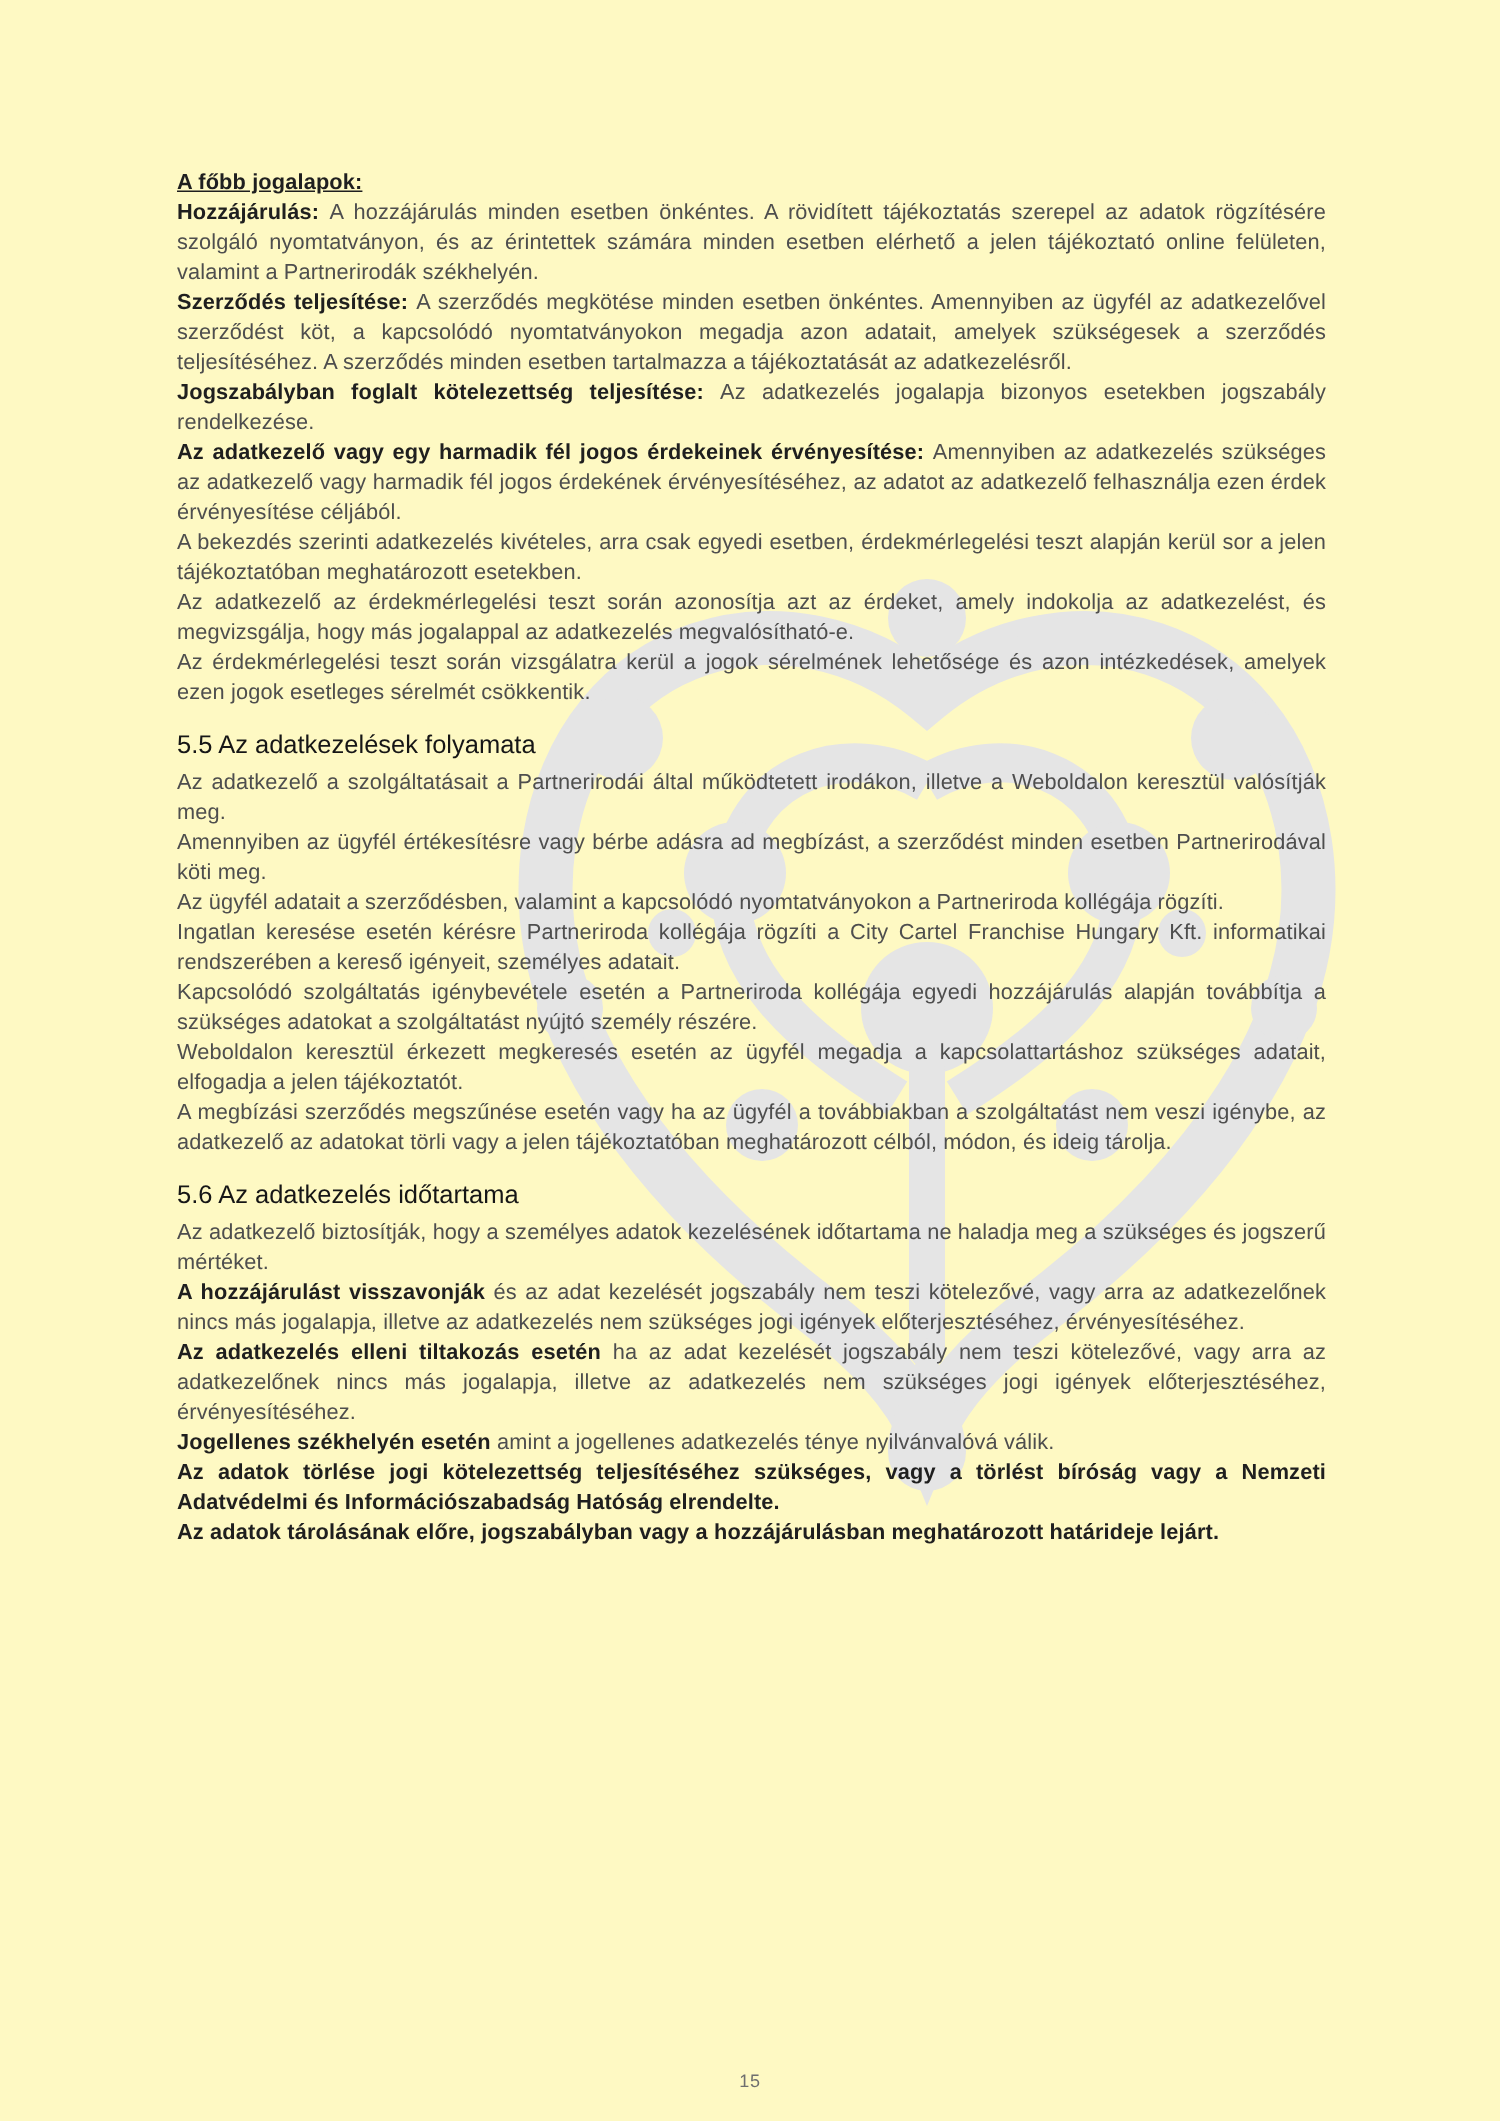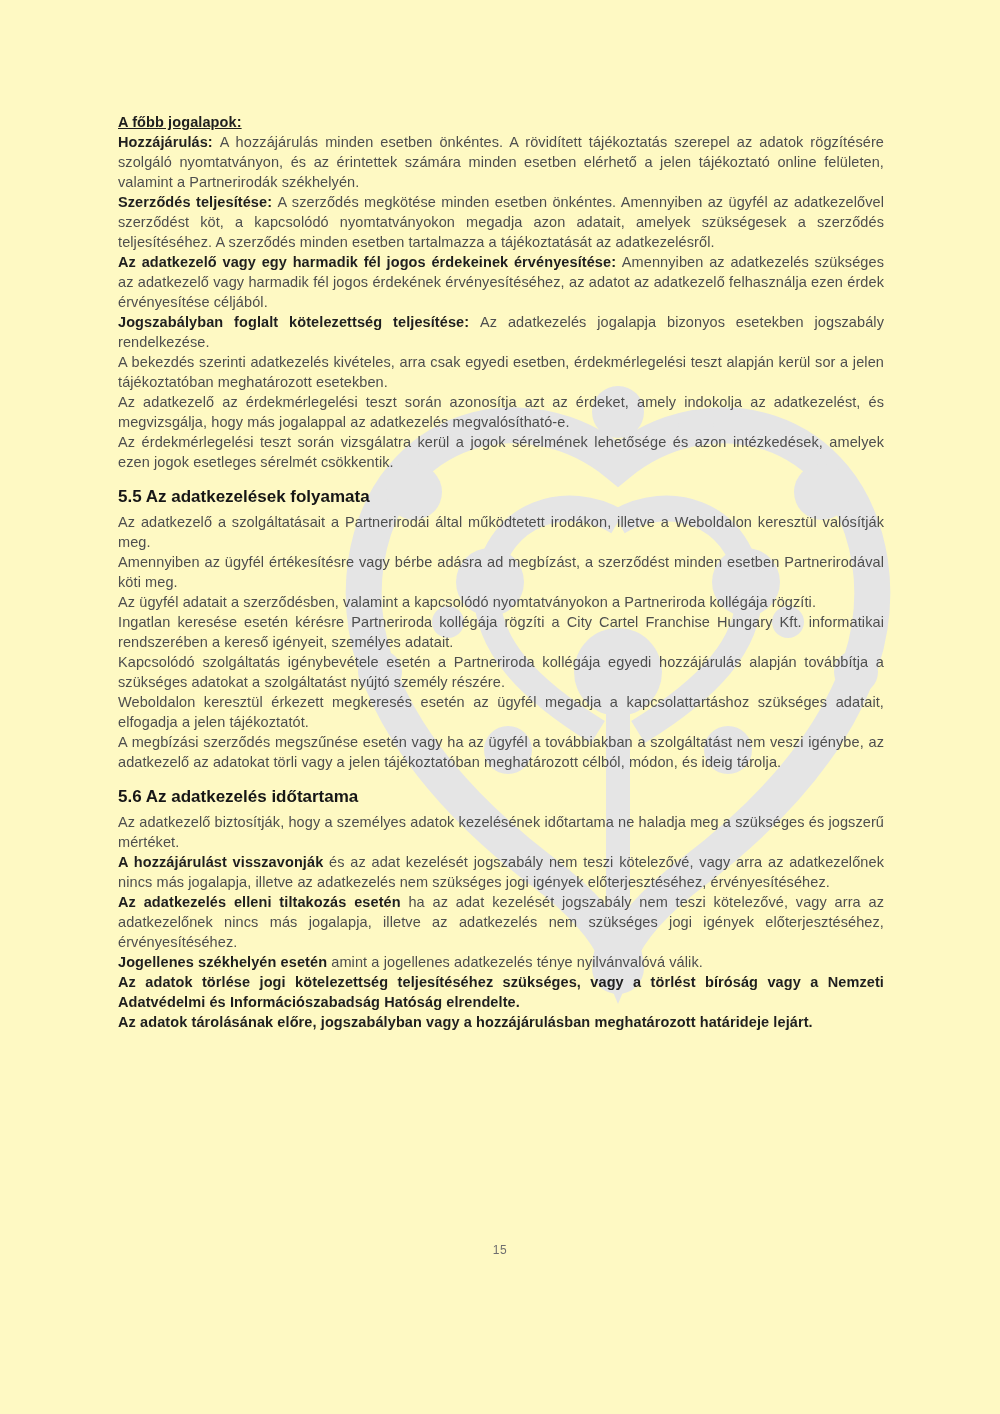--- a/index.html
+++ b/index.html
@@ -32,30 +32,30 @@
     color: #4e4e4e;
     text-align: justify;
   }
   .content p { margin: 0; }
   .content h2 {
     margin: 14px 0 4px 0;
     font-size: 17px;
     line-height: 22px;
     letter-spacing: 0;
     color: #161616;
-    font-weight: 700;
+    font-weight: 400;
     text-align: left;
   }
   .b { font-weight: 700; color: #1f1f1f; }
   .u { text-decoration: underline; }
   .footer {
     position: absolute;
     left: 0;
     right: 0;
-    top: 1243px;
+    top: 1380px;
     text-align: center;
     font-size: 12px;
     letter-spacing: 0.5px;
     color: #6f6f6f;
   }
 </style>
 </head>
 <body>
 
 <div class="page">
@@ -86,22 +86,22 @@
       <rect x="288" y="330" width="24" height="210" rx="12"></rect>
 
       <path d="M300 520 C 284 556 274 578 274 596 a26 26 0 0 0 52 0 C 326 578 316 556 300 520 Z"></path>
     </g>
   </svg>
 
   <div class="content" id="doc-content">
       <p><span class="b u">A főbb jogalapok:</span></p>
       <p><span class="b">Hozzájárulás: </span><span>A hozzájárulás minden esetben önkéntes.  A rövidített tájékoztatás szerepel az adatok rögzítésére szolgáló nyomtatványon, és az érintettek számára minden esetben elérhető a jelen tájékoztató online felületen, valamint a Partnerirodák székhelyén.</span></p>
       <p><span class="b">Szerződés teljesítése: </span><span>A szerződés megkötése minden esetben önkéntes. Amennyiben az ügyfél az adatkezelővel szerződést köt, a kapcsolódó nyomtatványokon megadja azon adatait, amelyek szükségesek a szerződés teljesítéséhez. A szerződés minden esetben tartalmazza a tájékoztatását az adatkezelésről.</span></p>
+      <p><span class="b">Jogszabályban foglalt kötelezettség teljesítése: </span><span>Az adatkezelés jogalapja bizonyos esetekben jogszabály rendelkezése.</span></p>
       <p><span class="b">Az adatkezelő vagy egy harmadik fél jogos érdekeinek érvényesítése: </span><span>Amennyiben az adatkezelés szükséges az adatkezelő vagy harmadik fél jogos érdekének érvényesítéséhez, az adatot az adatkezelő felhasználja ezen érdek érvényesítése céljából.</span></p>
-      <p><span class="b">Jogszabályban foglalt kötelezettség teljesítése: </span><span>Az adatkezelés jogalapja bizonyos esetekben jogszabály rendelkezése.</span></p>
       <p><span>A bekezdés szerinti adatkezelés kivételes, arra csak egyedi esetben, érdekmérlegelési teszt alapján kerül sor a jelen tájékoztatóban meghatározott esetekben.</span></p>
       <p><span>Az adatkezelő az érdekmérlegelési teszt során azonosítja azt az érdeket, amely indokolja az adatkezelést, és megvizsgálja, hogy más jogalappal az adatkezelés megvalósítható-e.</span></p>
       <p><span>Az érdekmérlegelési teszt során vizsgálatra kerül a jogok sérelmének lehetősége és azon intézkedések, amelyek ezen jogok esetleges sérelmét csökkentik.</span></p>
       <h2><span>5.5 Az adatkezelések folyamata</span></h2>
       <p><span>Az adatkezelő a szolgáltatásait a Partnerirodái által működtetett irodákon, illetve a Weboldalon keresztül valósítják meg.</span></p>
       <p><span>Amennyiben az ügyfél értékesítésre vagy bérbe adásra ad megbízást, a szerződést minden esetben Partnerirodával köti meg.</span></p>
       <p><span>Az ügyfél adatait a szerződésben, valamint a kapcsolódó nyomtatványokon a Partneriroda kollégája rögzíti.</span></p>
       <p><span>Ingatlan keresése esetén kérésre Partneriroda kollégája rögzíti a City Cartel Franchise Hungary Kft. informatikai rendszerében a kereső igényeit, személyes adatait.</span></p>
       <p><span>Kapcsolódó szolgáltatás igénybevétele esetén a Partneriroda kollégája egyedi hozzájárulás alapján továbbítja a szükséges adatokat a szolgáltatást nyújtó személy részére.</span></p>
       <p><span>Weboldalon keresztül érkezett megkeresés esetén az ügyfél megadja a kapcsolattartáshoz szükséges adatait, elfogadja a jelen tájékoztatót.</span></p>

